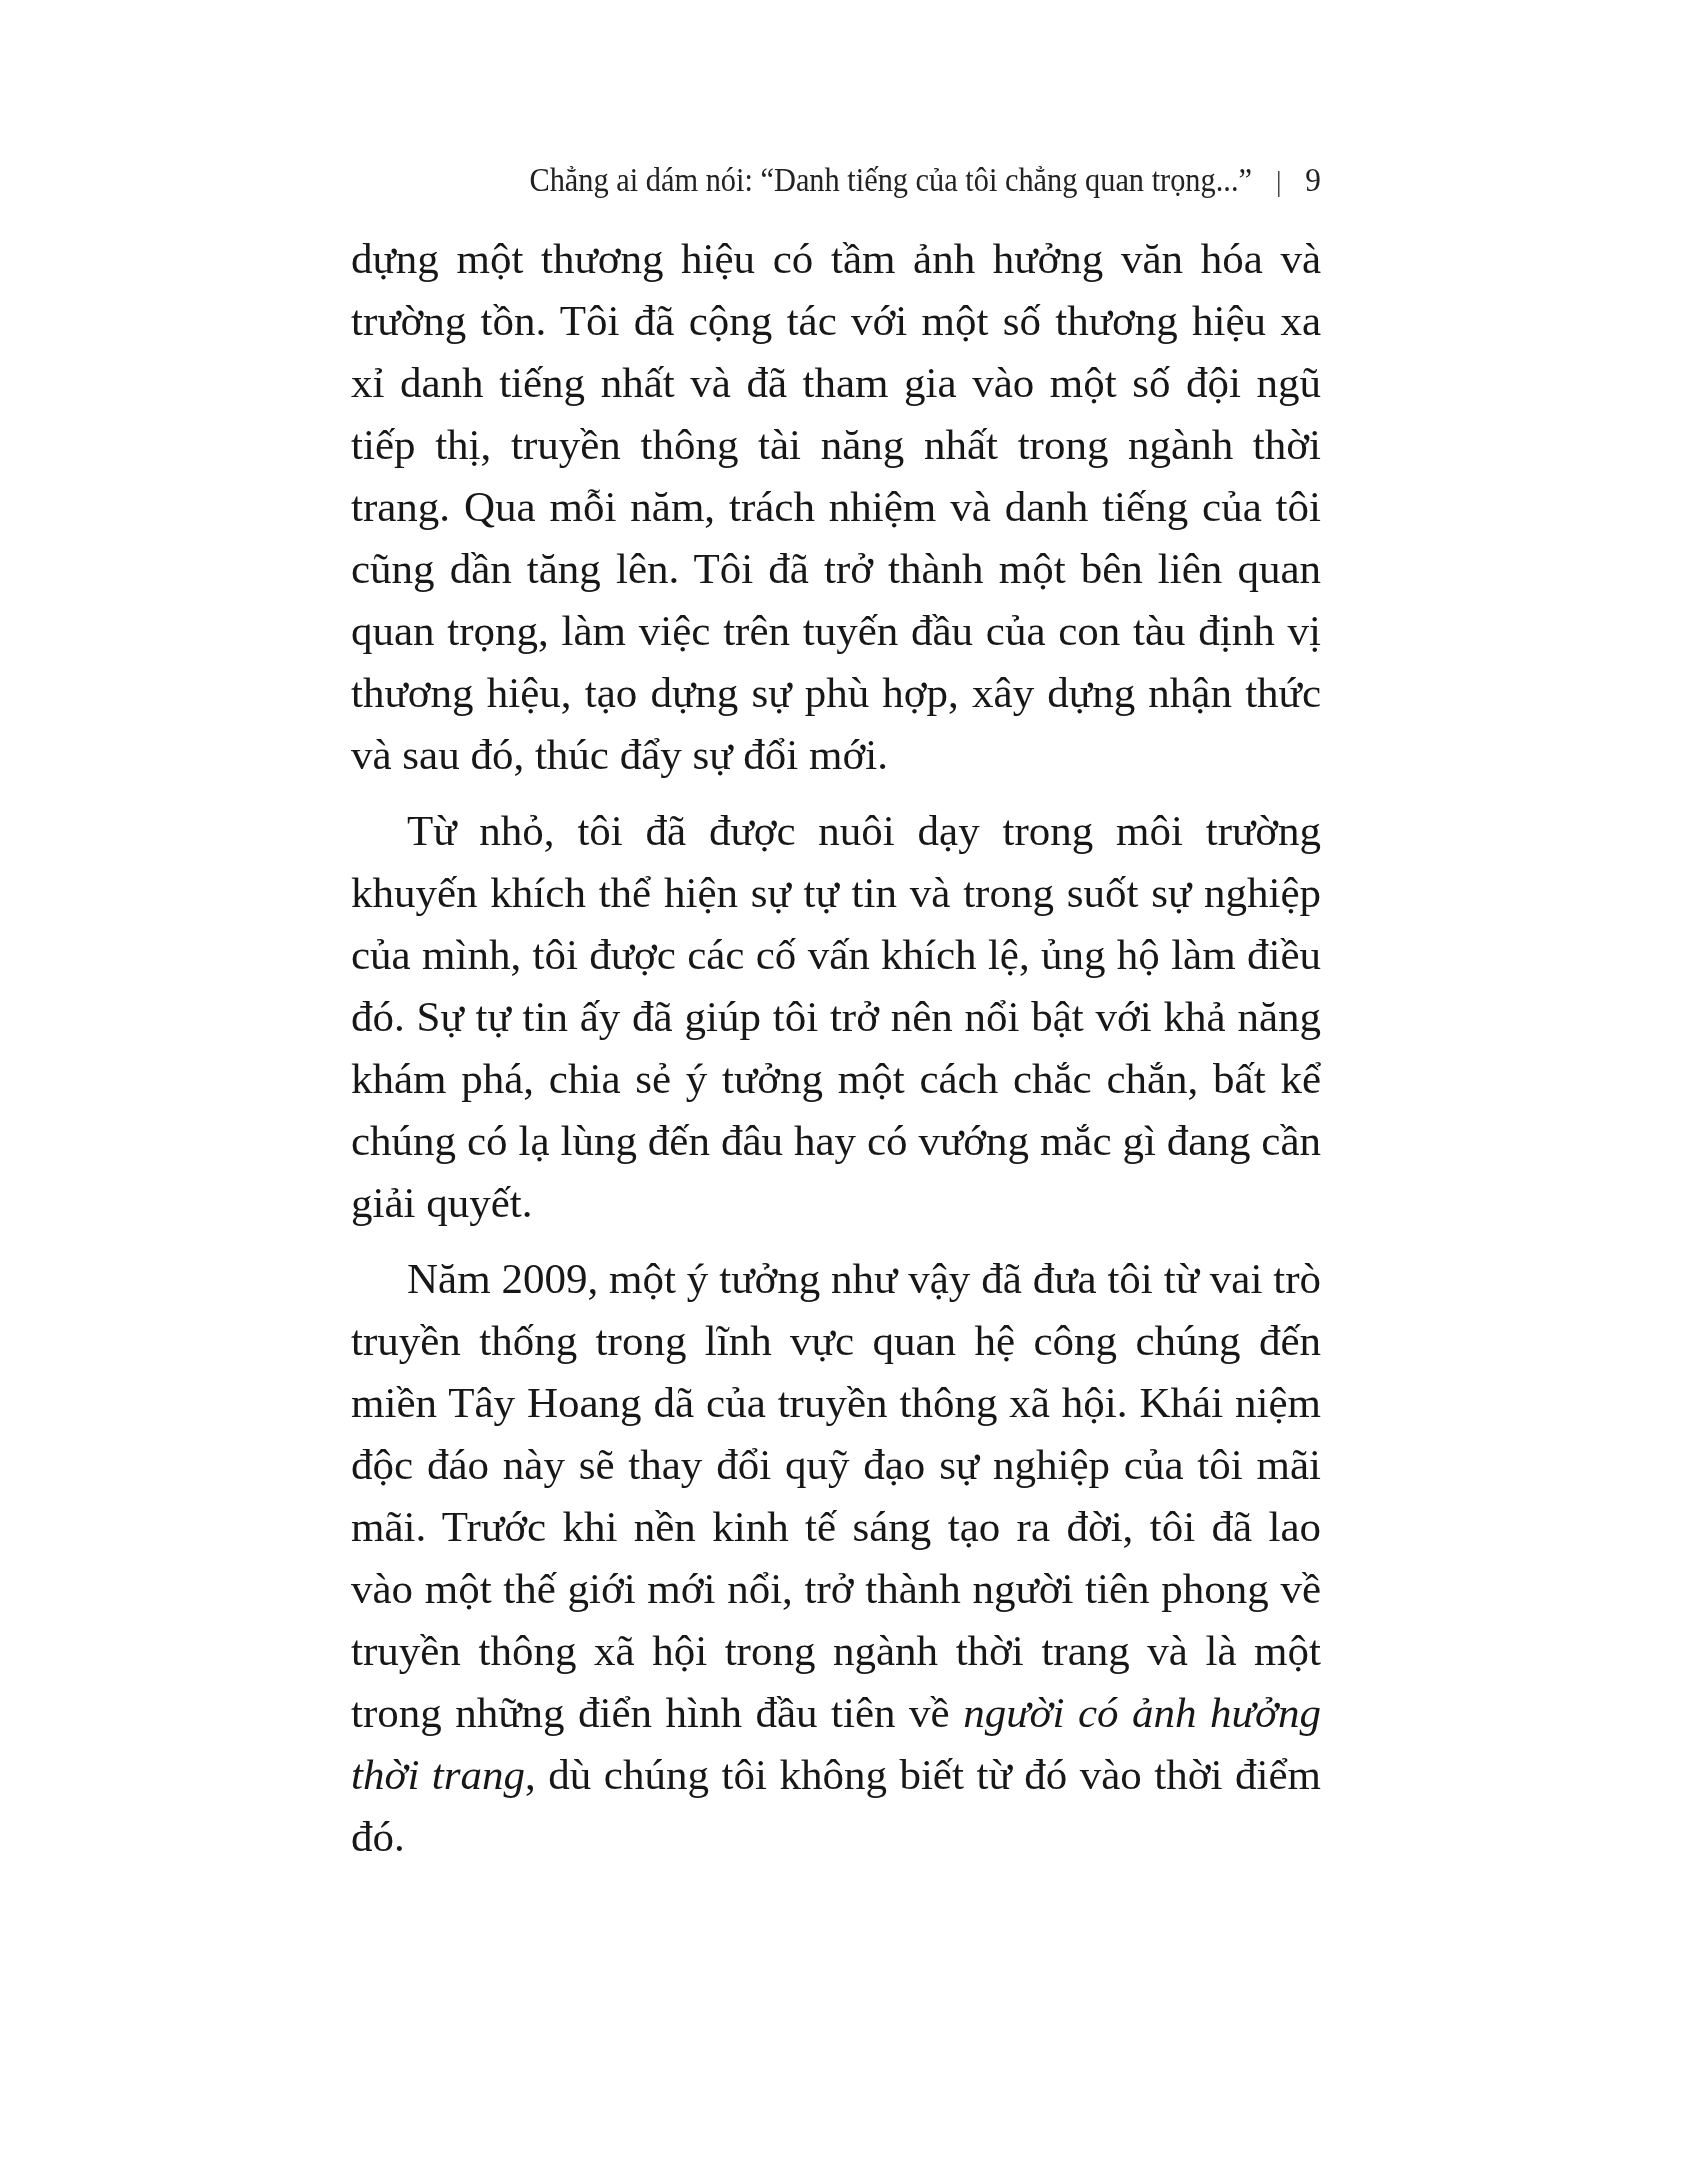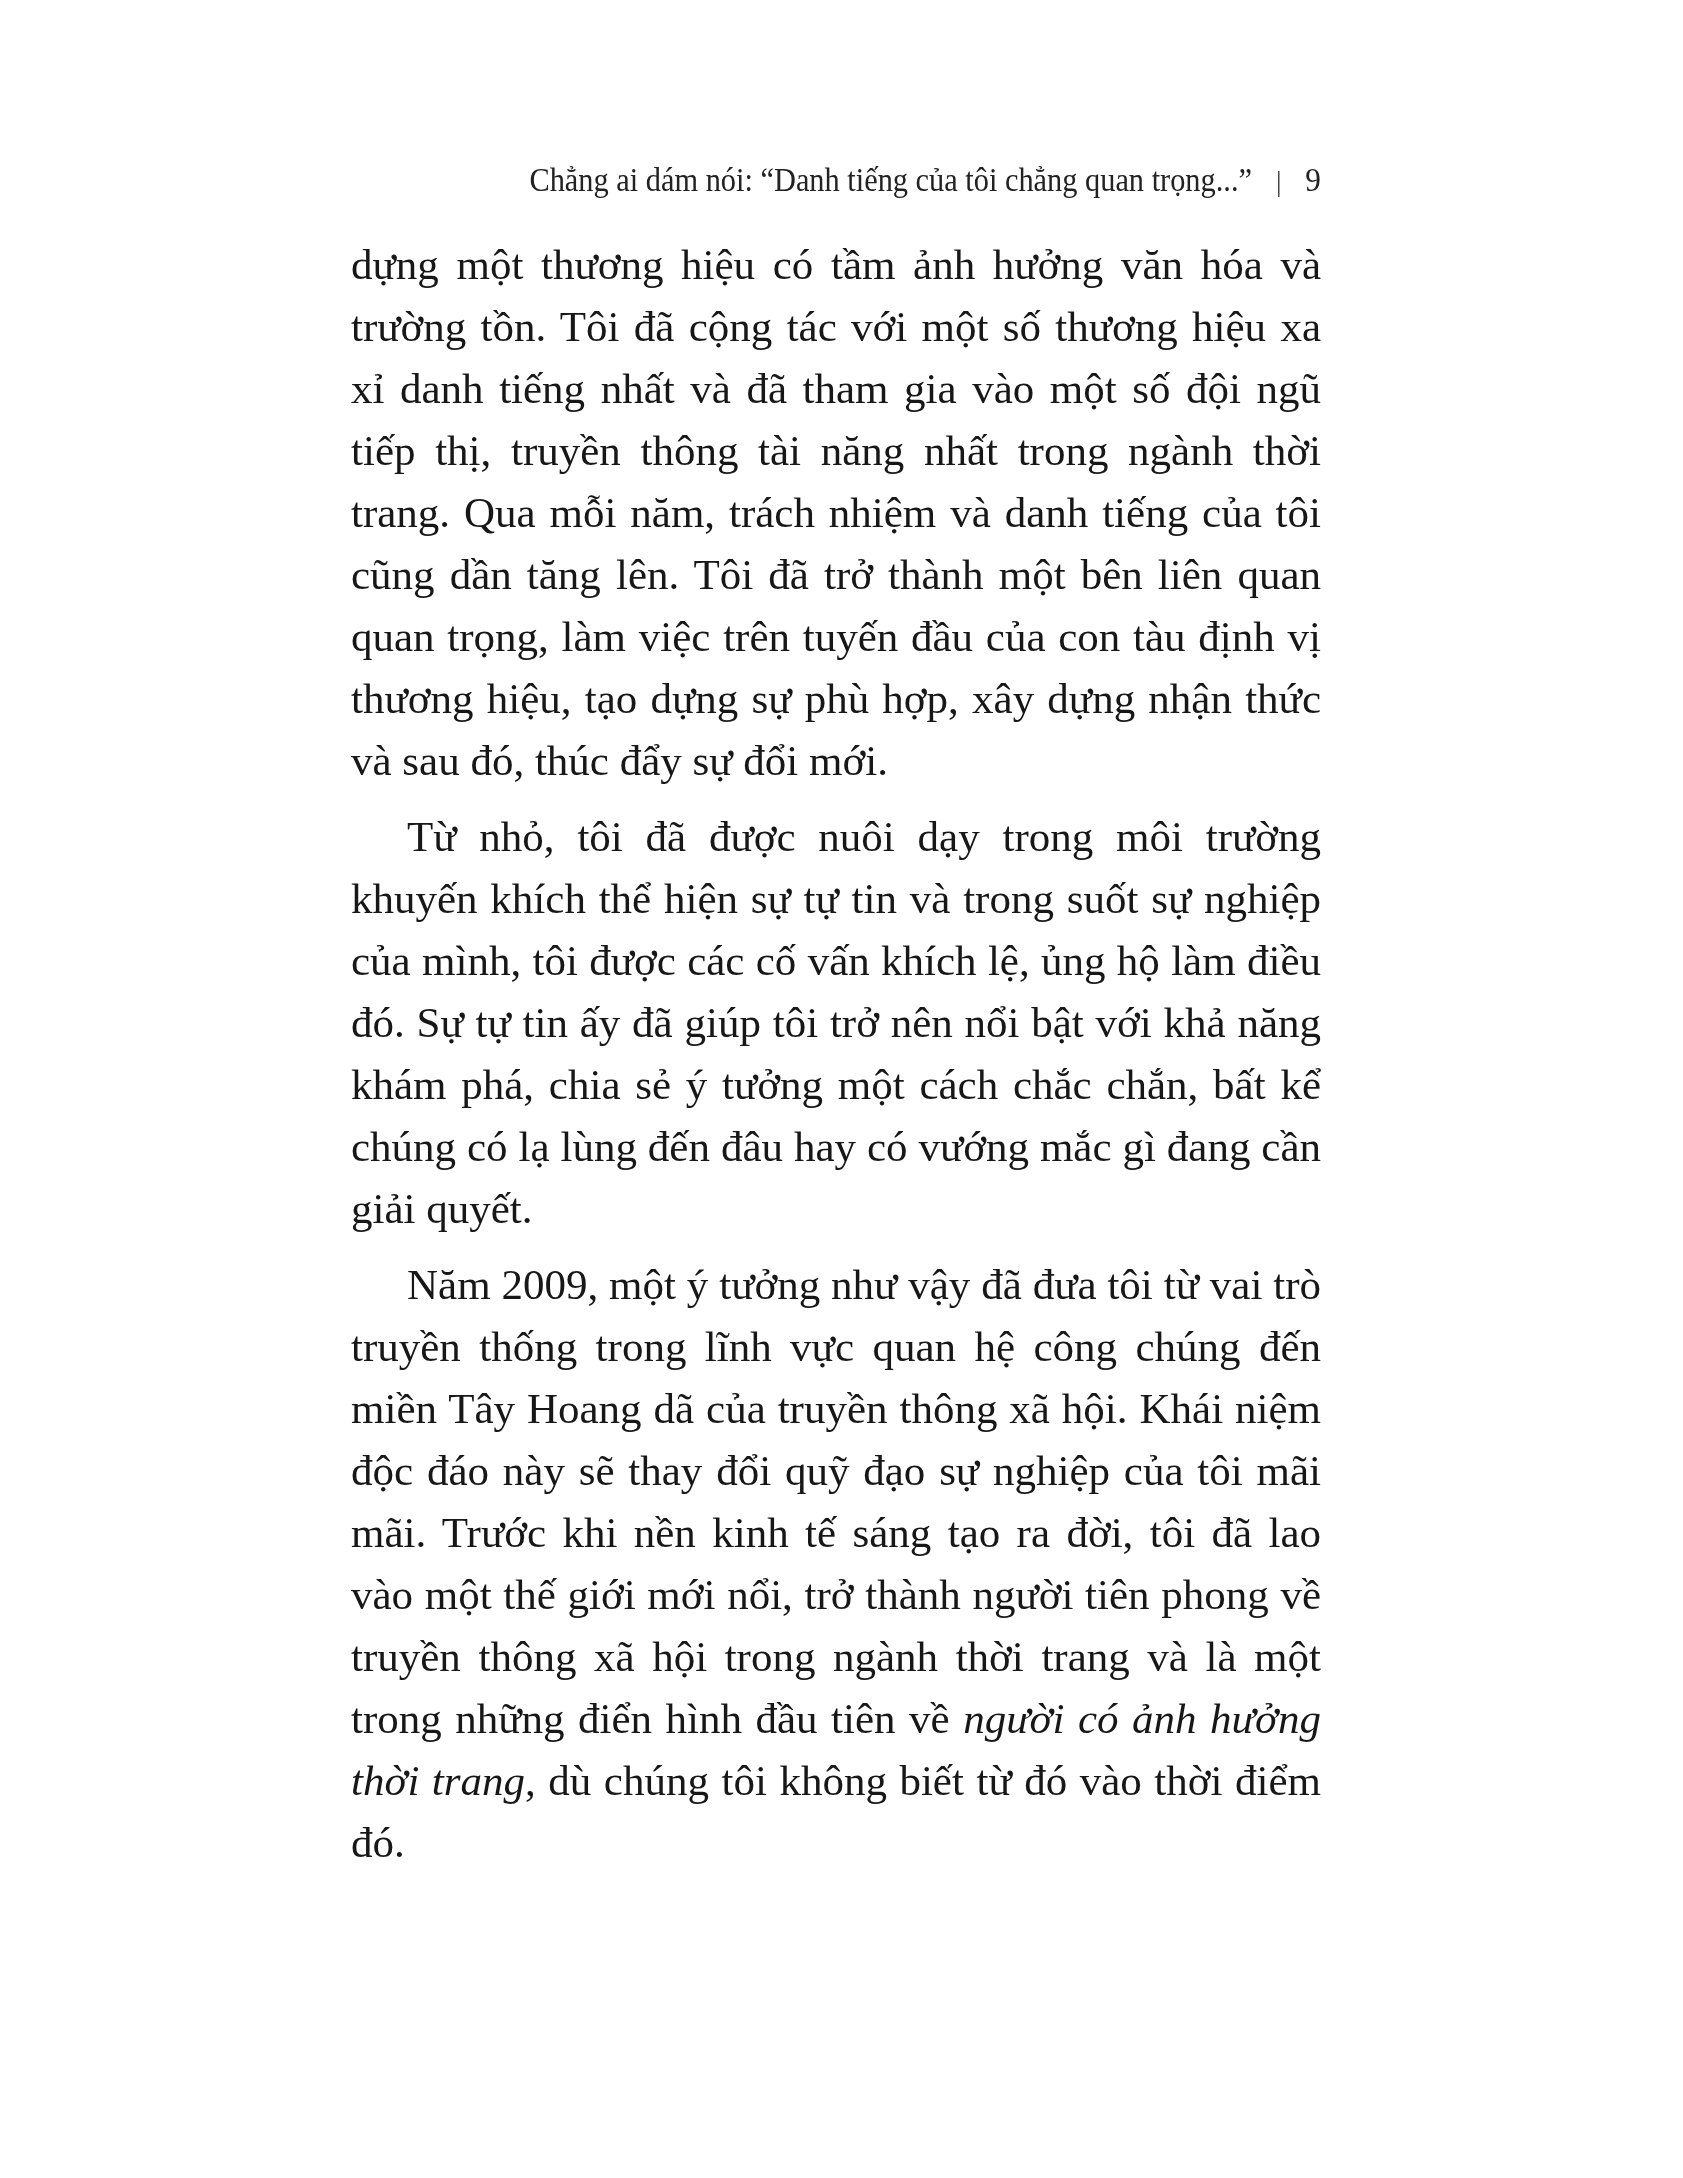--- a/index.html
+++ b/index.html
@@ -27,21 +27,21 @@
   }
   .running-head .sep {
     display: inline-block;
     margin: 0 26px;
     color: #3a3a3a;
     font-size: 30px;
   }
   .running-head .num { display: inline-block; font-size: 34px; }
   .body-text {
     position: absolute;
-    left: 351px; top: 234px; width: 970px;
+    left: 351px; top: 228px; width: 970px;
     color: #171717;
     font-size: 43px;
     line-height: 62px;
     text-align: justify;
     text-justify: inter-word;
     hyphens: none;
   }
   .body-text p { margin: 0 0 13px 0; padding: 0; }
   .body-text p.indent { text-indent: 56px; margin-top: 14px; }
   .body-text .it { font-style: italic; }

